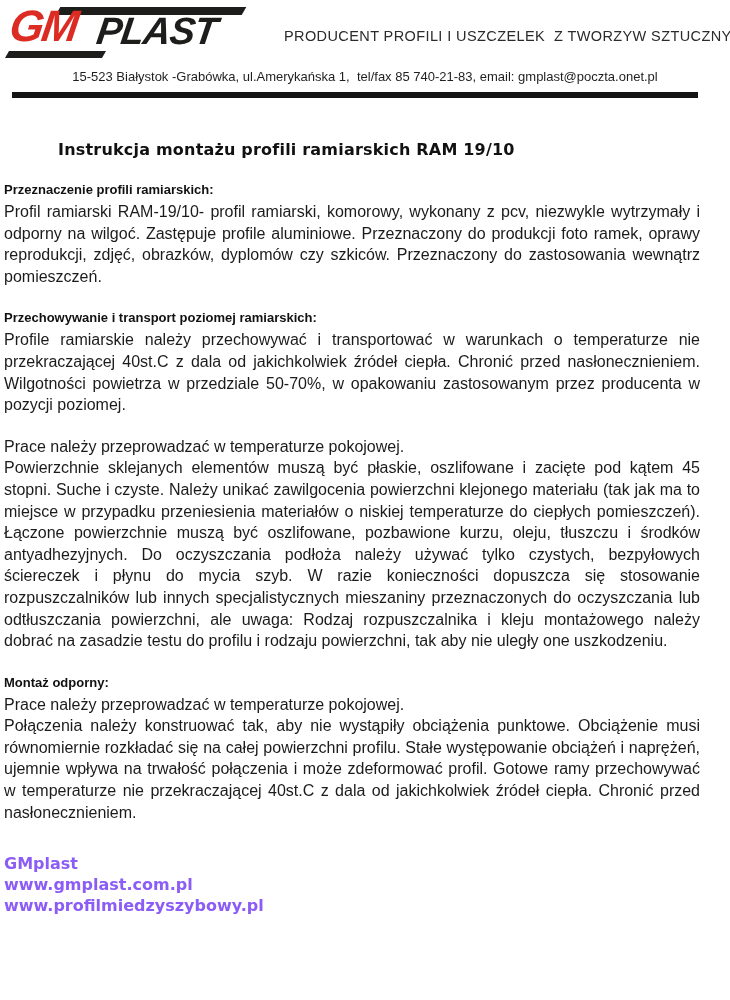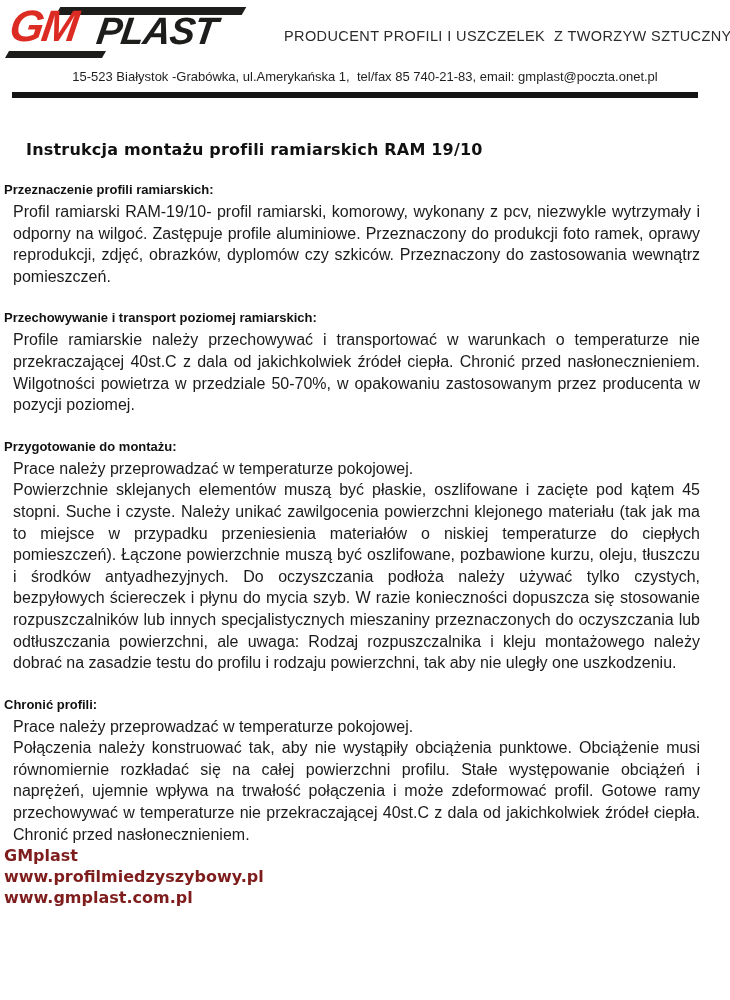--- a/index.html
+++ b/index.html
@@ -83,21 +83,21 @@
   .rule {
     height: 6px;
     background: #141414;
     margin: 8px 32px 0 12px;
   }
 
   
   .doc { padding: 0 30px 0 4px; }
 
   .doc-title {
-    margin: 42px 0 0 22px;
+    margin: 42px 0 0 54px;
     font-family: "DejaVu Sans", sans-serif;
     font-weight: 700;
     font-size: 16px;
     letter-spacing: 0.2px;
     color: #111111;
   }
 
   .section { margin-top: 20px; }
   .section:first-of-type { margin-top: 39px; }
 
@@ -105,31 +105,30 @@
     font-size: 13px;
     font-weight: 700;
     line-height: 22px;
     color: #111111;
   }
   .section p {
     text-align: justify;
     font-size: 16px;
     line-height: 21.6px;
     color: #1b1b1b;
-    margin-left: 9px;
   }
 
   
   .footer {
-    margin-top: 0;
+    margin-top: 30px;
     font-family: "DejaVu Sans", sans-serif;
     font-weight: 700;
     font-size: 16px;
     line-height: 21px;
-    color: #7f1d1d;
+    color: #8b5cf6;
   }
 </style>
 </head>
 <body>
 
 <div class="page">
 
   <div class="header">
     <div class="header-row">
       <div class="logo">
@@ -152,32 +151,31 @@
       <h2>Przeznaczenie profili ramiarskich:</h2>
       <p>Profil ramiarski RAM-19/10- profil ramiarski, komorowy, wykonany z pcv, niezwykle wytrzymały i odporny na wilgoć. Zastępuje profile aluminiowe. Przeznaczony do produkcji foto ramek, oprawy reprodukcji, zdjęć, obrazków, dyplomów czy szkiców. Przeznaczony do zastosowania wewnątrz pomieszczeń.</p>
     </div>
 
     <div class="section">
       <h2>Przechowywanie i transport poziomej ramiarskich:</h2>
       <p>Profile ramiarskie należy przechowywać i transportować w warunkach o&nbsp;temperaturze nie przekraczającej 40st.C z dala od jakichkolwiek źródeł ciepła. Chronić przed nasłonecznieniem. Wilgotności powietrza w przedziale 50-70%, w opakowaniu zastosowanym przez producenta w pozycji poziomej.</p>
     </div>
 
     <div class="section">
-      <h2>Przygotowanie do montażu:</h2>
       <p>Prace należy przeprowadzać w temperaturze pokojowej.</p>
       <p>Powierzchnie sklejanych elementów muszą być płaskie, oszlifowane i zacięte pod kątem 45 stopni. Suche i czyste. Należy unikać zawilgocenia powierzchni klejonego materiału (tak jak ma to miejsce w przypadku przeniesienia materiałów o niskiej temperaturze do ciepłych pomieszczeń). Łączone powierzchnie muszą być oszlifowane, pozbawione kurzu, oleju, tłuszczu i&nbsp;środków antyadhezyjnych. Do oczyszczania podłoża należy używać tylko czystych, bezpyłowych ściereczek i płynu do mycia szyb. W razie konieczności dopuszcza się stosowanie rozpuszczalników lub innych specjalistycznych mieszaniny przeznaczonych do oczyszczania lub odtłuszczania powierzchni, ale uwaga: Rodzaj rozpuszczalnika i kleju montażowego należy dobrać na zasadzie testu do profilu i rodzaju powierzchni, tak aby nie uległy one uszkodzeniu.</p>
     </div>
 
     <div class="section">
-      <h2>Chronić profili:</h2>
+      <h2>Montaż odporny:</h2>
       <p>Prace należy przeprowadzać w temperaturze pokojowej.</p>
       <p>Połączenia należy konstruować tak, aby nie wystąpiły obciążenia punktowe. Obciążenie musi równomiernie rozkładać się na całej powierzchni profilu. Stałe występowanie obciążeń i naprężeń, ujemnie wpływa na trwałość połączenia i&nbsp;może zdeformować profil. Gotowe ramy przechowywać w temperaturze nie przekraczającej 40st.C z dala od jakichkolwiek źródeł ciepła. Chronić przed nasłonecznieniem.</p>
     </div>
 
     <div class="footer">
       <div>GMplast</div>
+      <div>www.gmplast.com.pl</div>
       <div>www.profilmiedzyszybowy.pl</div>
-      <div>www.gmplast.com.pl</div>
     </div>
 
   </div>
 
 </div>
 
 </body></html>

